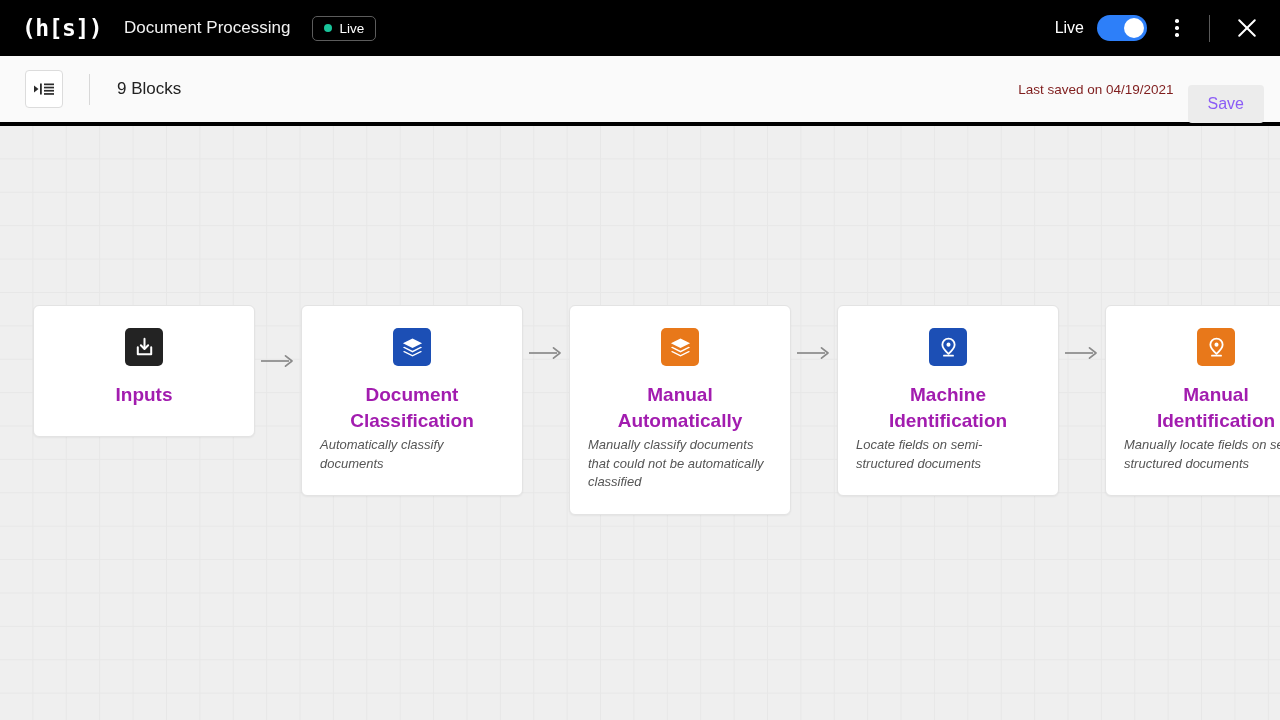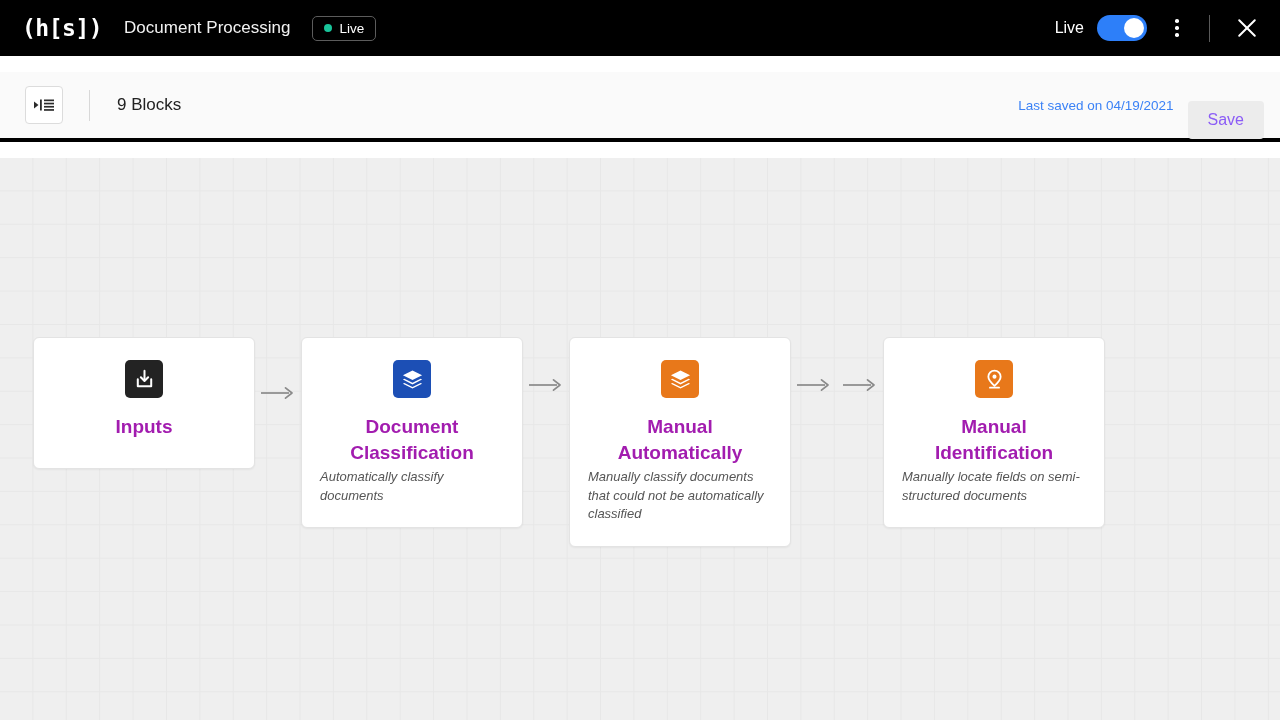--- a/index.html
+++ b/index.html
@@ -12,21 +12,20 @@
     font-family: "Liberation Sans", sans-serif;
     background: #ffffff;
   }
 
   #app {
     width: 1280px;
     height: 720px;
     position: relative;
     display: flex;
     flex-direction: column;
-    gap: 16px;
   }
 
   
   .topbar {
     height: 56px;
     flex: 0 0 56px;
     background: #000000;
     display: flex;
     align-items: center;
     padding: 0 18px 0 22px;
@@ -152,21 +151,21 @@
   }
   .blocks-count {
     margin-left: 27px;
     font-size: 17px;
     color: #222222;
     white-space: nowrap;
   }
   .subbar-spacer { flex: 1 1 auto; }
   .last-saved {
     font-size: 13.5px;
-    color: #3b82f6;
+    color: #7f1d1d;
     white-space: nowrap;
     margin-right: 14px;
   }
   .save-btn {
     background: #ececec;
     border: none;
     border-radius: 4px;
     height: 38px;
     padding: 0 20px;
     font-family: "Liberation Sans", sans-serif;
@@ -359,20 +358,33 @@
         <div class="node-desc">Manually classify documents that could not be automatically classified</div>
       </div>
 
       <div class="connector">
         <svg width="34" height="14" viewBox="0 0 34 14" aria-hidden="true">
           <path d="M0 7 L28 7" stroke="#8a8a8a" stroke-width="1.7" fill="none"></path>
           <path d="M24.5 1.8 L31 7 L24.5 12.2" stroke="#8a8a8a" stroke-width="1.7" fill="none" stroke-linecap="round" stroke-linejoin="round"></path>
         </svg>
       </div>
 
+      <div class="node">
+        <div class="node-icon-wrap">
+          <div class="node-icon" style="background:#1c4fb5;">
+            <svg width="23" height="23" viewBox="0 0 24 24" aria-hidden="true">
+              <path d="M12 2.8 C8.4 2.8 5.6 5.6 5.6 9.1 C5.6 12.7 12 18.6 12 18.6 C12 18.6 18.4 12.7 18.4 9.1 C18.4 5.6 15.6 2.8 12 2.8 Z" fill="none" stroke="#ffffff" stroke-width="1.9" stroke-linejoin="round"></path>
+              <circle cx="12" cy="9" r="2.1" fill="#ffffff"></circle>
+              <rect x="6.4" y="19.6" width="11.2" height="1.9" rx="0.6" fill="#ffffff"></rect>
+            </svg>
+          </div>
+        </div>
+        <div class="node-title">Machine Identification</div>
+        <div class="node-desc">Locate fields on semi-structured documents</div>
+      </div>
 
       <div class="connector">
         <svg width="34" height="14" viewBox="0 0 34 14" aria-hidden="true">
           <path d="M0 7 L28 7" stroke="#8a8a8a" stroke-width="1.7" fill="none"></path>
           <path d="M24.5 1.8 L31 7 L24.5 12.2" stroke="#8a8a8a" stroke-width="1.7" fill="none" stroke-linecap="round" stroke-linejoin="round"></path>
         </svg>
       </div>
 
       <div class="node">
         <div class="node-icon-wrap">

